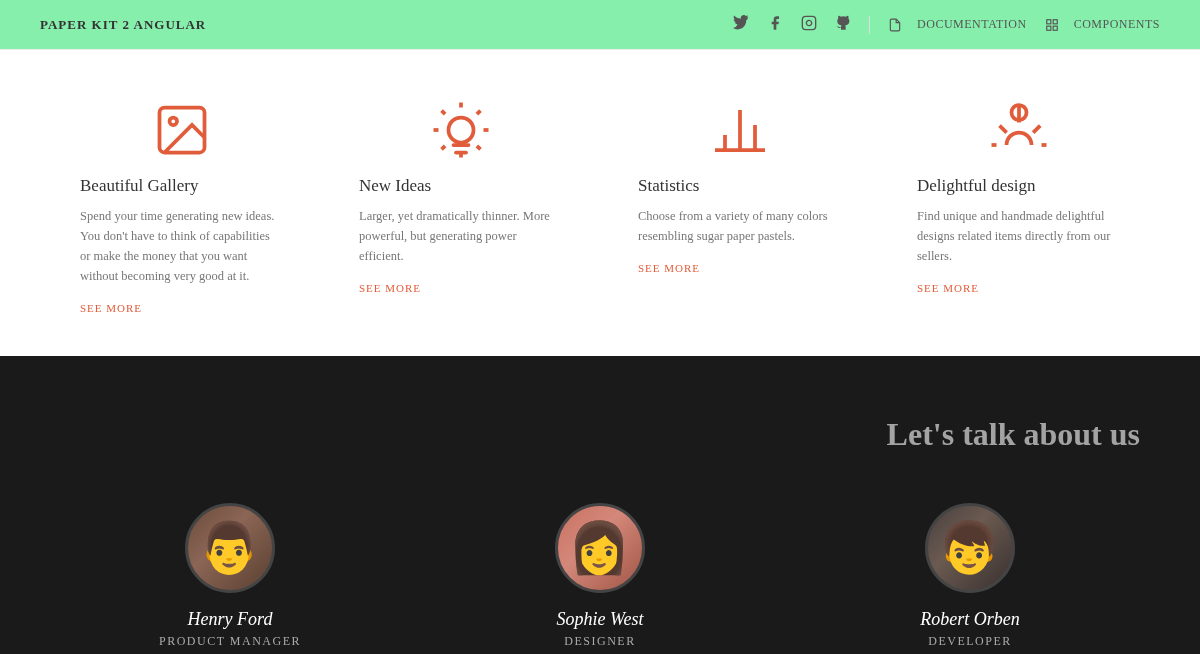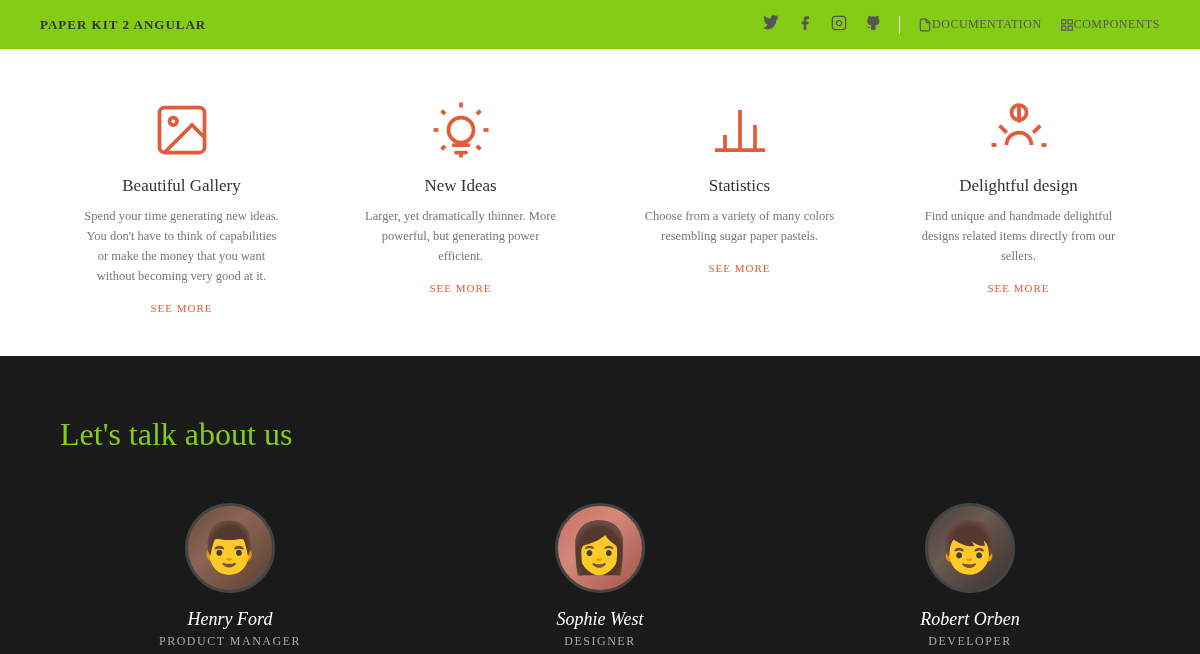--- a/index.html
+++ b/index.html
@@ -6,21 +6,21 @@
     body { font-family: 'Georgia', serif; background: #fff; color: #333; }
 
     
     nav {
       display: flex;
       align-items: center;
       justify-content: space-between;
       padding: 0 40px;
       height: 50px;
       border-bottom: 1px solid #eee;
-      background: #84cc16;
+      background: #86efac;
     }
     .nav-brand {
       font-size: 13px;
       font-weight: bold;
       letter-spacing: 1px;
       color: #333;
     }
     .nav-right {
       display: flex;
       align-items: center;
@@ -31,39 +31,39 @@
       color: #555;
       cursor: pointer;
     }
     .nav-link {
       font-size: 12px;
       color: #555;
       text-decoration: none;
       letter-spacing: 0.5px;
       display: flex;
       align-items: center;
-      gap: 0;
+      gap: 15px;
       cursor: pointer;
     }
     .nav-divider {
       width: 1px;
       height: 18px;
       background: #ddd;
     }
 
     
     .features-section {
       background: #fff;
       padding: 40px 60px 30px;
     }
     .features-grid {
       display: grid;
       grid-template-columns: repeat(4, 1fr);
       gap: 36px;
-      text-align: center;
+      text-align: left;
     }
     .feature-item {
       padding: 10px 20px;
     }
     .feature-icon {
       width: 60px;
       height: 60px;
       margin: 0 auto 16px;
       color: #e05c3a;
     }
@@ -94,24 +94,24 @@
     }
 
     
     .dark-section {
       background: #1a1a1a;
       color: #fff;
       padding: 60px 60px 50px;
       min-height: 380px;
     }
     .dark-section-title {
-      text-align: left;
+      text-align: right;
       font-size: 32px;
-      font-weight: 400;
-      color: #84cc16;
+      font-weight: 700;
+      color: #a3a3a3;
       margin-bottom: 50px;
     }
     .team-grid {
       display: grid;
       grid-template-columns: repeat(3, 1fr);
       gap: 30px;
       text-align: center;
     }
     .team-member {
       padding: 0 20px;

